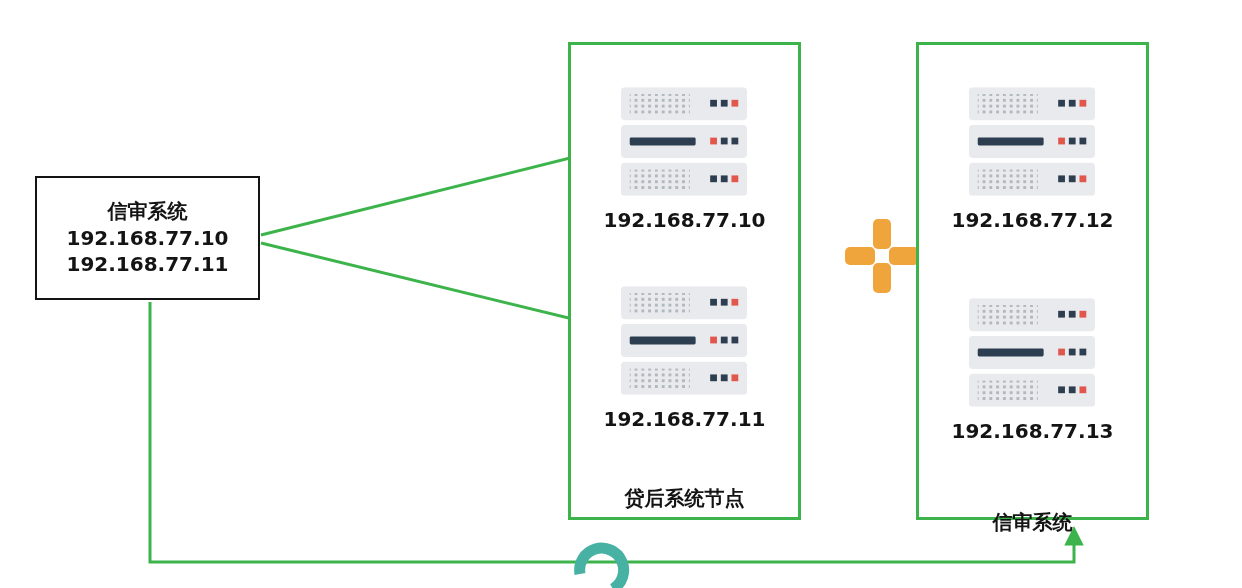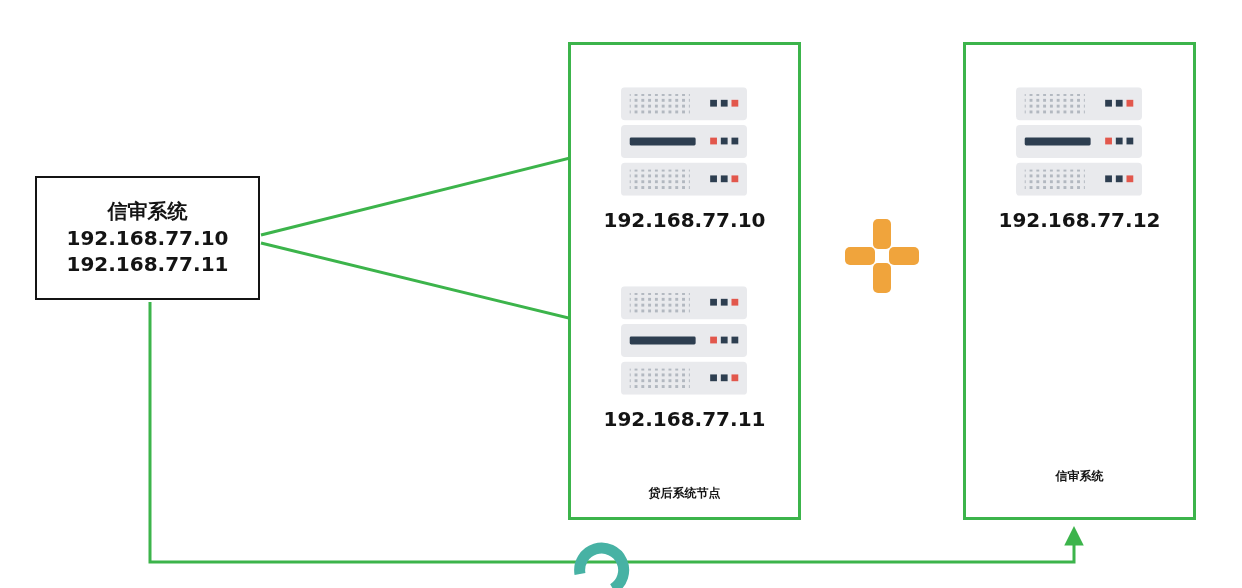--- a/index.html
+++ b/index.html
@@ -25,26 +25,26 @@
   }
   .source-box .line { font-size:20px; font-weight:bold; line-height:1.32; white-space:nowrap; }
 
   .group-box {
     position:absolute; top:42px; width:233px; height:478px;
     border:3px solid #3cb44b; background:#ffffff;
     display:flex; flex-direction:column; align-items:center;
     padding-top:42px;
   }
   .group-box.middle { left:568px; }
-  .group-box.rightg { left:963px;gap:12px; }
+  .group-box.rightg { left:916px;gap:12px; }
 
   .server-block { display:flex; flex-direction:column; align-items:center; margin-bottom:54px; }
   .server-icon { width:126px; height:109px; display:block; }
   .ip-label { margin-top:12px; font-size:20px; font-weight:bold; white-space:nowrap; }
-  .group-label { margin-top:auto; margin-bottom:32px; font-size:12px; font-weight:bold; white-space:nowrap; }
+  .group-label { margin-top:auto; margin-bottom:32px; font-size:20px; font-weight:bold; white-space:nowrap; }
 
   .plus { position:absolute; left:845px; top:219px; width:74px; height:74px; }
   .plus span { position:absolute; background:#f0a43c; border-radius:5px; }
   .plus .v-top    { left:28px; top:0;     width:18px; height:30px; }
   .plus .v-bottom { left:28px; bottom:0;  width:18px; height:30px; }
   .plus .h-left   { top:28px;  left:0;    width:30px; height:18px; }
   .plus .h-right  { top:28px;  right:0;   width:30px; height:18px; }
 
   .hidden-defs { position:absolute; width:0; height:0; }
 </style>
@@ -119,16 +119,22 @@
     <span class="h-right"></span>
   </div>
 
   <div class="group-box rightg">
     <div class="server-block">
       <svg class="server-icon" viewBox="0 0 130 112">
         <use href="#server-sym"></use>
       </svg>
       <div class="ip-label">192.168.77.12</div>
     </div>
+    <div class="server-block">
+      <svg class="server-icon" viewBox="0 0 130 112">
+        <use href="#server-sym"></use>
+      </svg>
+      <div class="ip-label">192.168.77.13</div>
+    </div>
     <div class="group-label">信审系统</div>
   </div>
 
 </div>
 
 </body></html>

